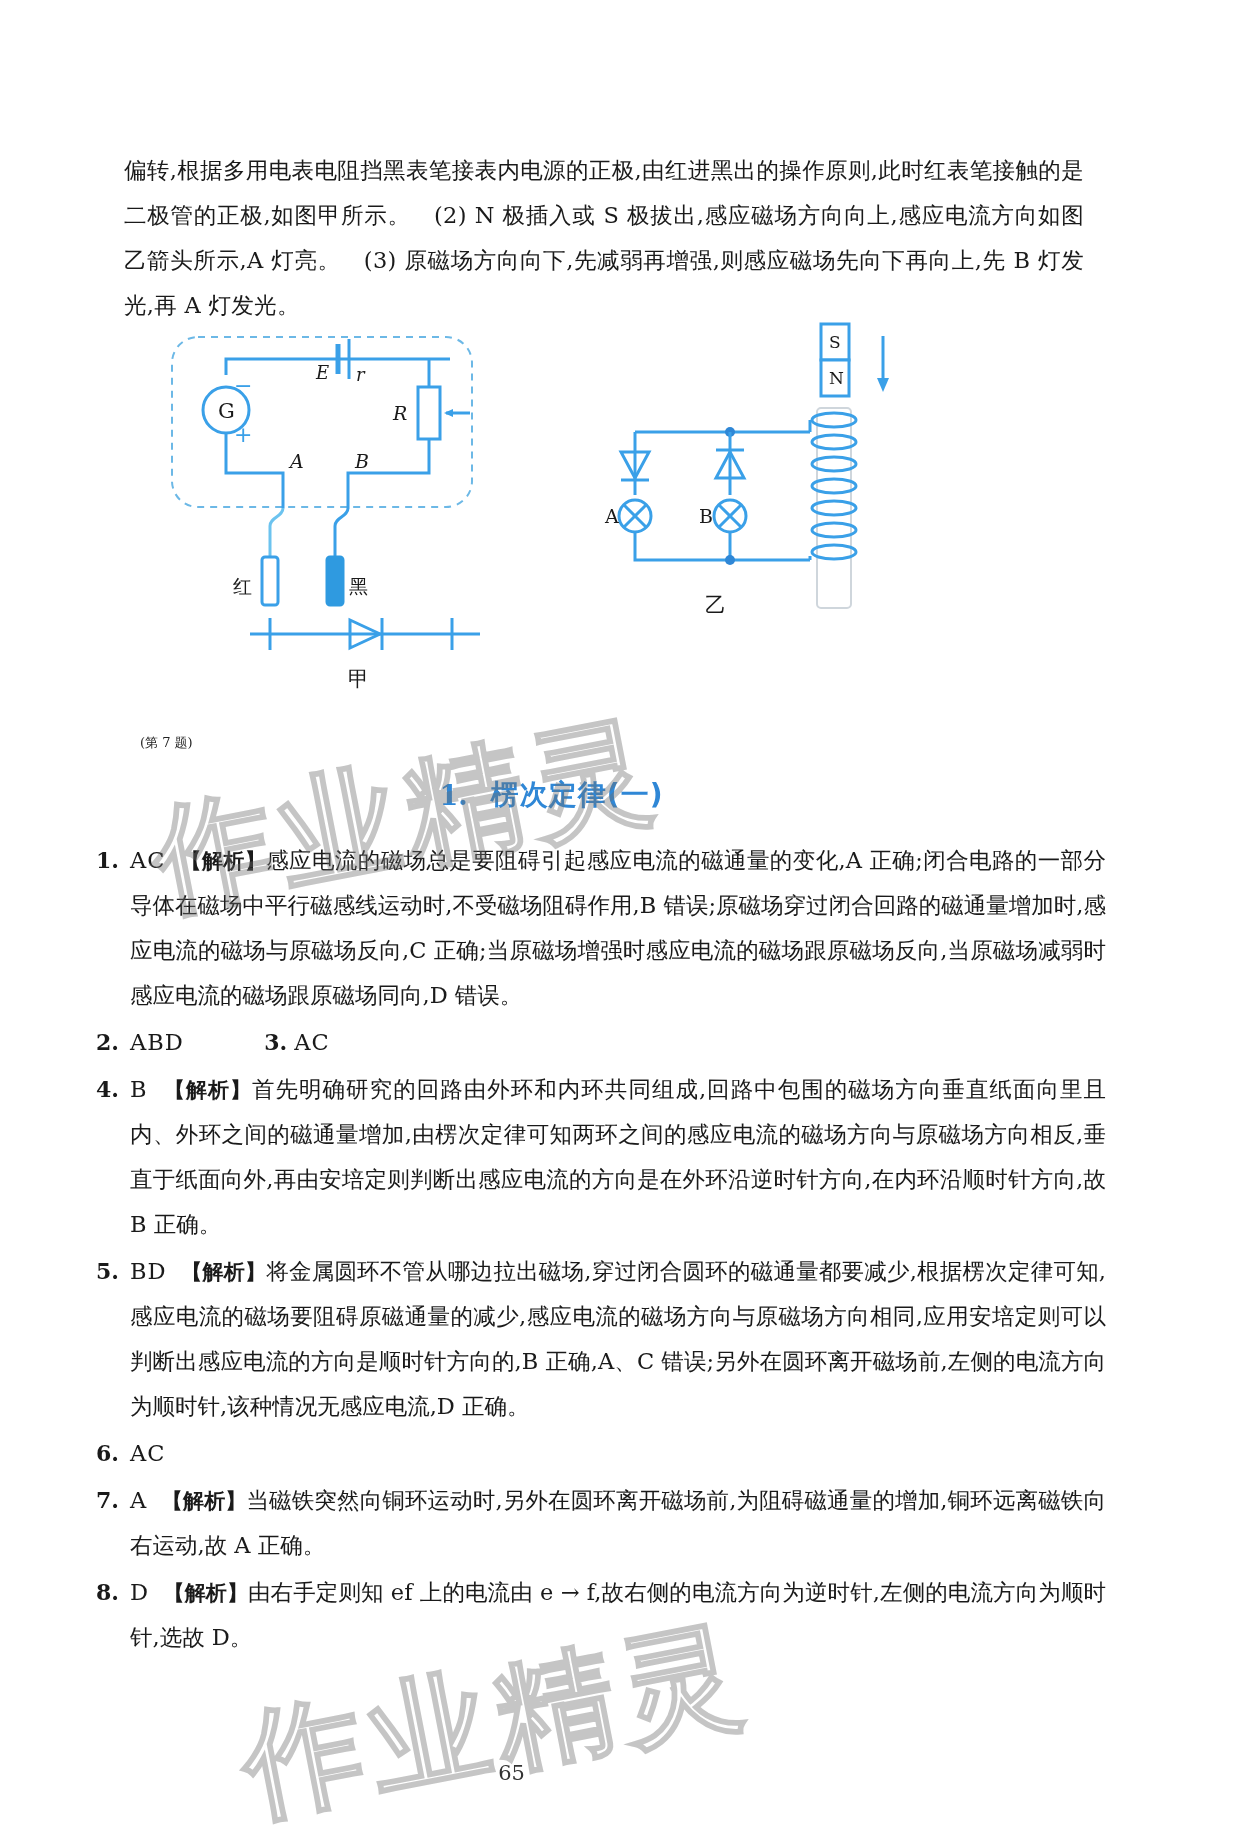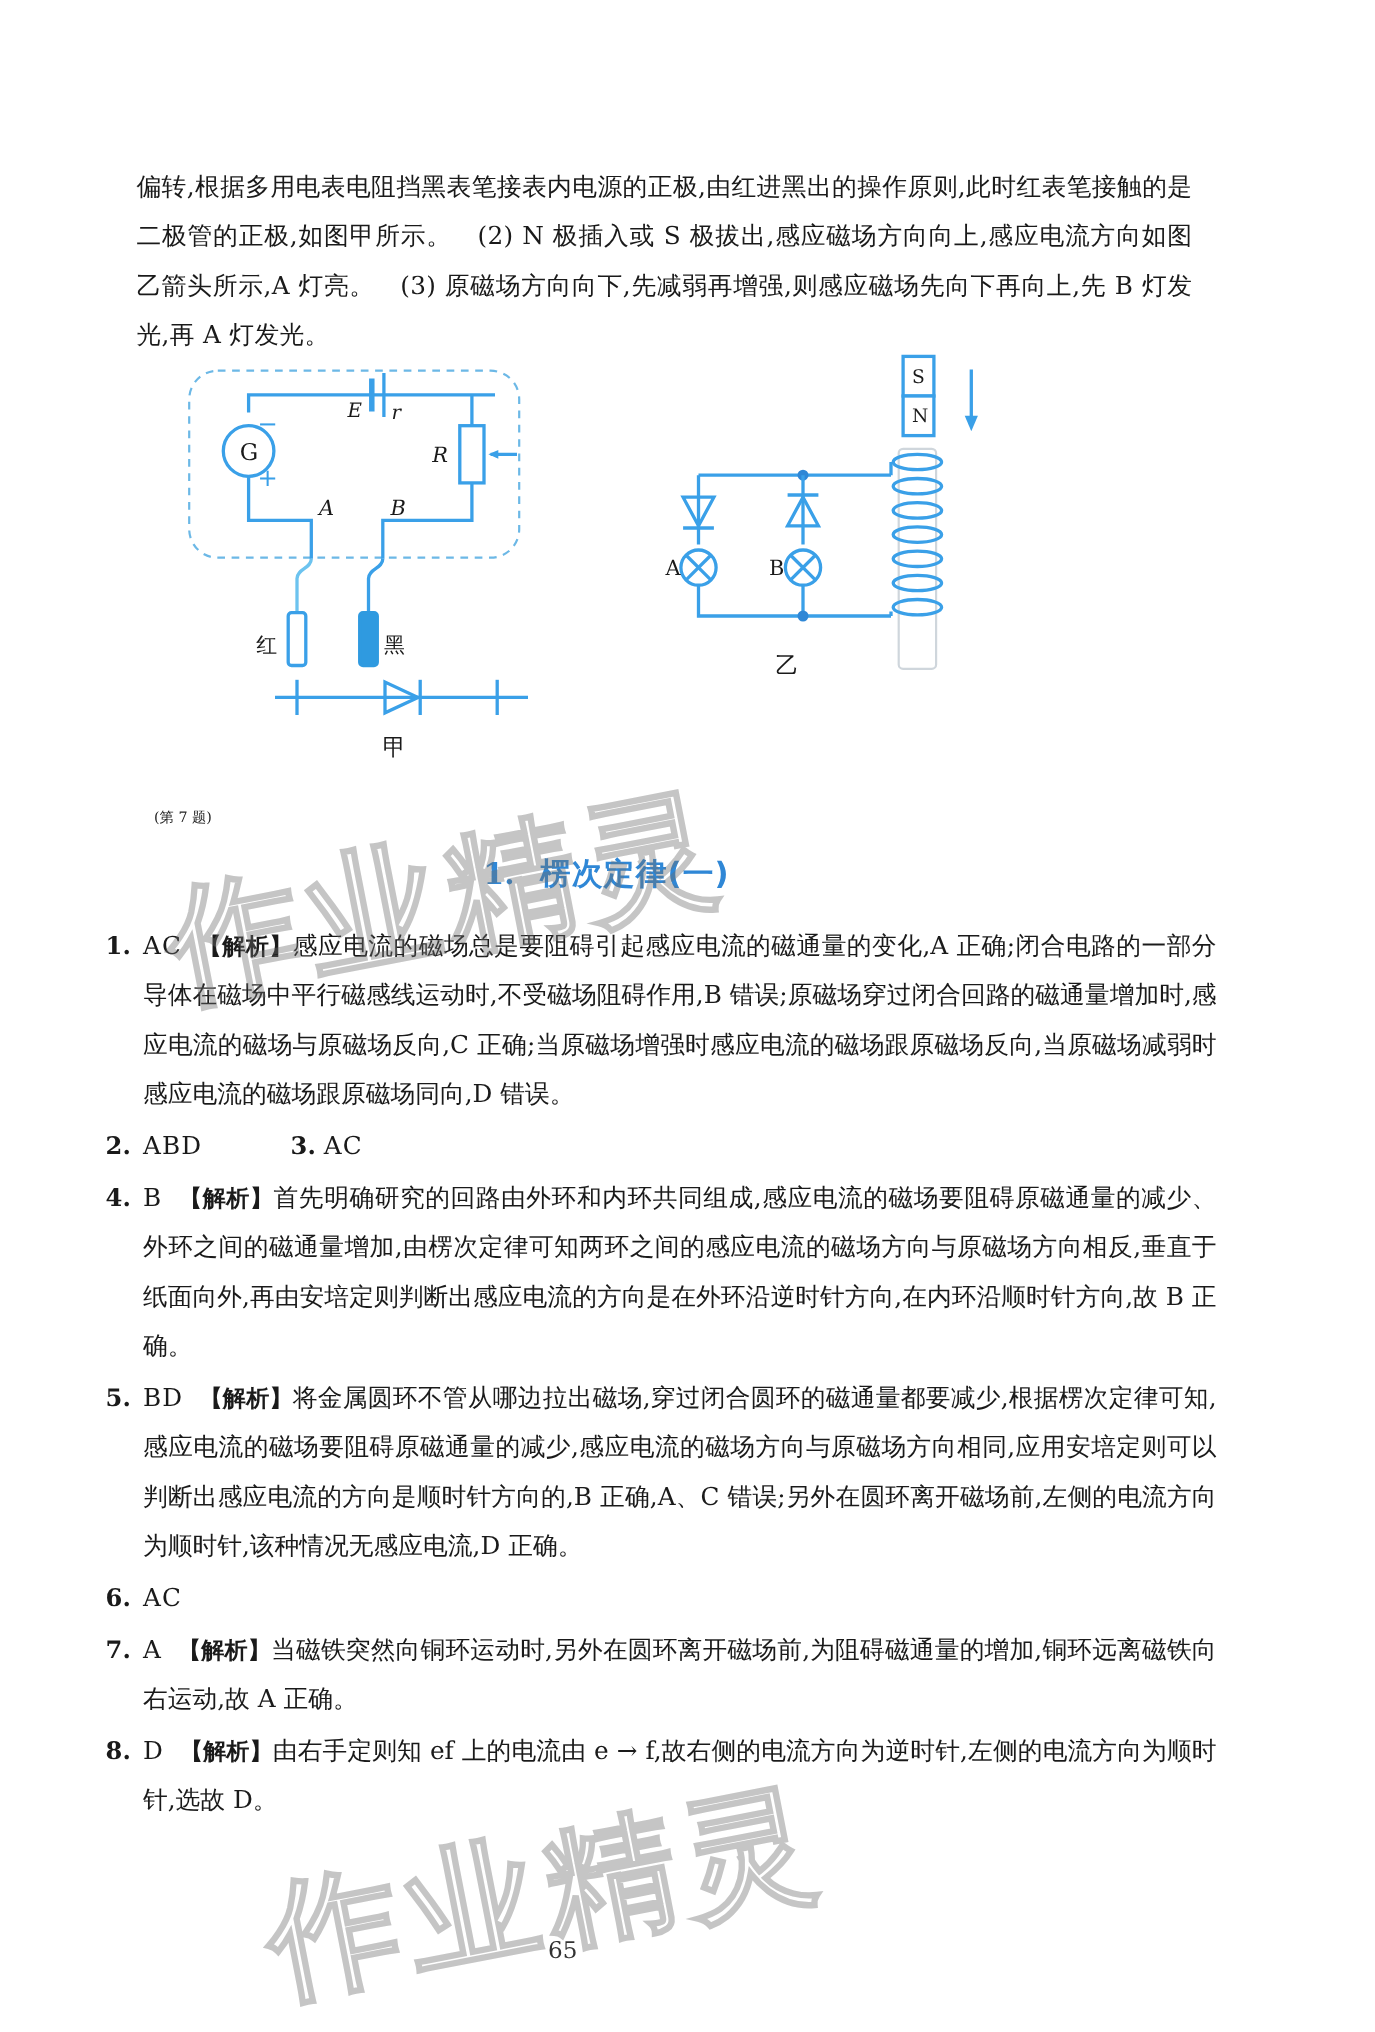--- a/index.html
+++ b/index.html
@@ -250,21 +250,21 @@
         <span class="opt">ABD</span>
         <span style="display:inline-block;width:66px;"></span>
         <span class="idx" style="width:auto;display:inline;">3.</span>
         <span class="opt">AC</span>
       </div>
     </div>
 
     <div class="ans">
       <div class="idx">4.</div>
       <div class="body">
-        <span class="opt">B</span>&nbsp;&nbsp;<span class="jiexi">【解析】</span><span>首先明确研究的回路由外环和内环共同组成,感应电流的磁场要阻碍原磁通量的减少、外环之间的磁通量增加,由楞次定律可知两环之间的感应电流的磁场方向与原磁场方向相反,垂直于纸面向外,再由安培定则判断出感应电流的方向是在外环沿逆时针方向,在内环沿顺时针方向,故 B 正确。</span>
+        <span class="opt">B</span>&nbsp;&nbsp;<span class="jiexi">【解析】</span><span>首先明确研究的回路由外环和内环共同组成,回路中包围的磁场方向垂直纸面向里且内、外环之间的磁通量增加,由楞次定律可知两环之间的感应电流的磁场方向与原磁场方向相反,垂直于纸面向外,再由安培定则判断出感应电流的方向是在外环沿逆时针方向,在内环沿顺时针方向,故 B 正确。</span>
       </div>
     </div>
 
     <div class="ans">
       <div class="idx">5.</div>
       <div class="body">
         <span class="opt">BD</span>&nbsp;&nbsp;<span class="jiexi">【解析】</span><span>将金属圆环不管从哪边拉出磁场,穿过闭合圆环的磁通量都要减少,根据楞次定律可知,感应电流的磁场要阻碍原磁通量的减少,感应电流的磁场方向与原磁场方向相同,应用安培定则可以判断出感应电流的方向是顺时针方向的,B 正确,A、C 错误;另外在圆环离开磁场前,左侧的电流方向为顺时针,该种情况无感应电流,D 正确。</span>
       </div>
     </div>
 

